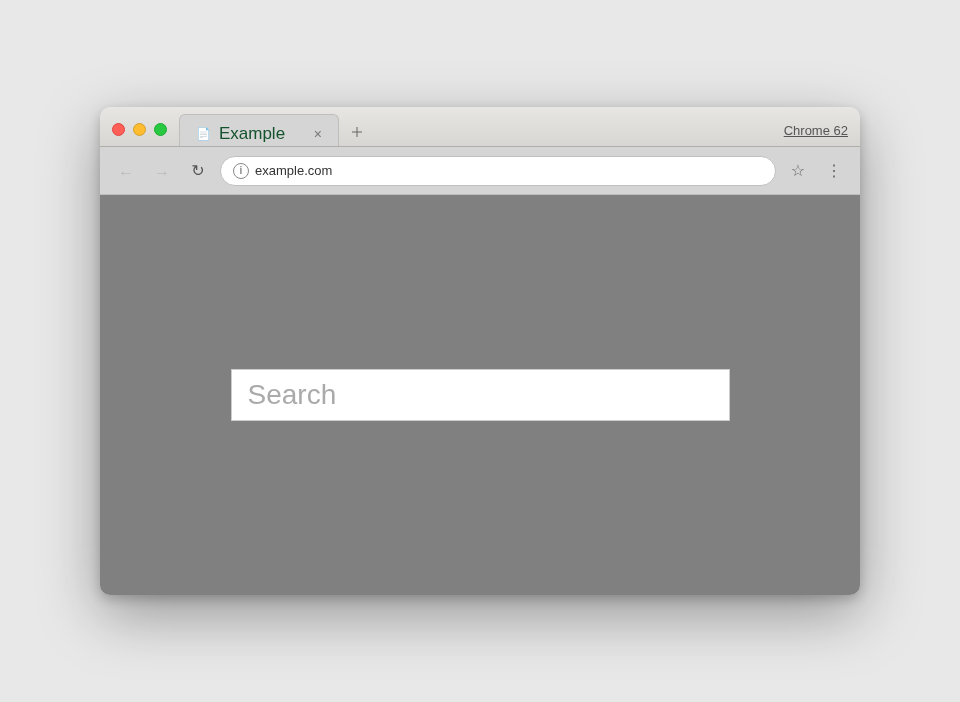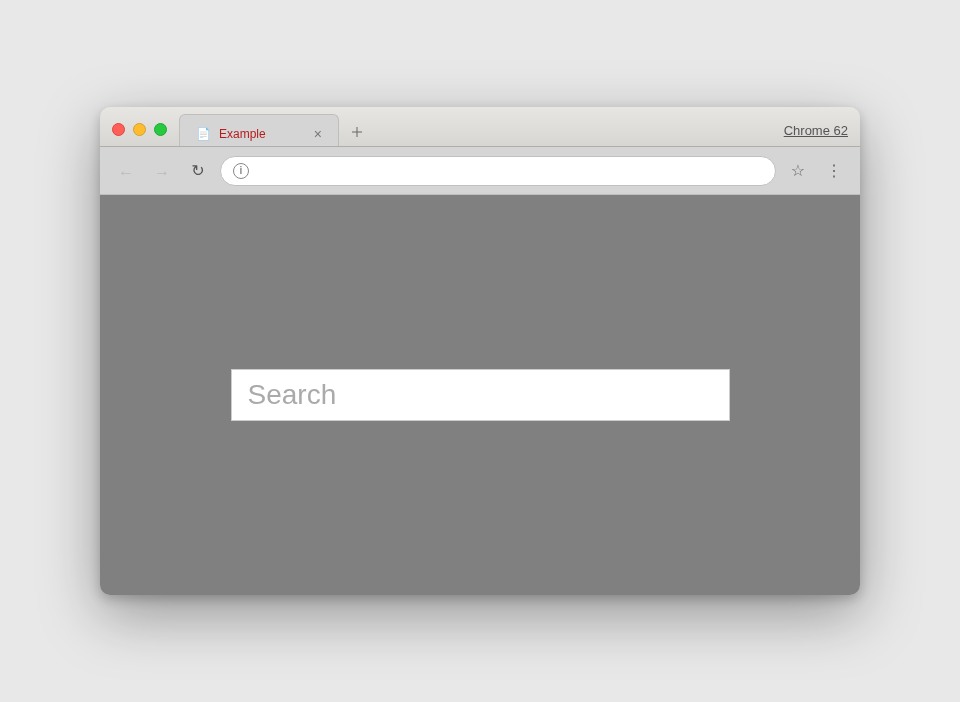--- a/index.html
+++ b/index.html
@@ -75,22 +75,22 @@
       border-right: 1px solid #c0bebb;
       position: relative;
     }
 
     .tab-icon {
       font-size: 12px;
       color: #666;
     }
 
     .tab-title {
-      font-size: 12px;
-      color: #b91c1c;
+      font-size: 17px;
+      color: #14532d;
       flex: 1;
     }
 
     .tab-close {
       font-size: 14px;
       color: #777;
       cursor: pointer;
       line-height: 1;
     }
 
@@ -248,20 +248,21 @@
 
   <div class="nav-bar">
     <button class="nav-btn disabled">←</button>
     <button class="nav-btn disabled">→</button>
     <button class="nav-btn">↻</button>
 
     <div class="address-bar">
       <div class="info-icon">
         <span>i</span>
       </div>
+      <span class="url-text">example.com</span>
     </div>
 
     <button class="star-btn">☆</button>
     <button class="menu-btn">⋮</button>
   </div>
 
   <div class="page-content">
     <input class="search-input" type="text" placeholder="Search" style="">
   </div>
 

